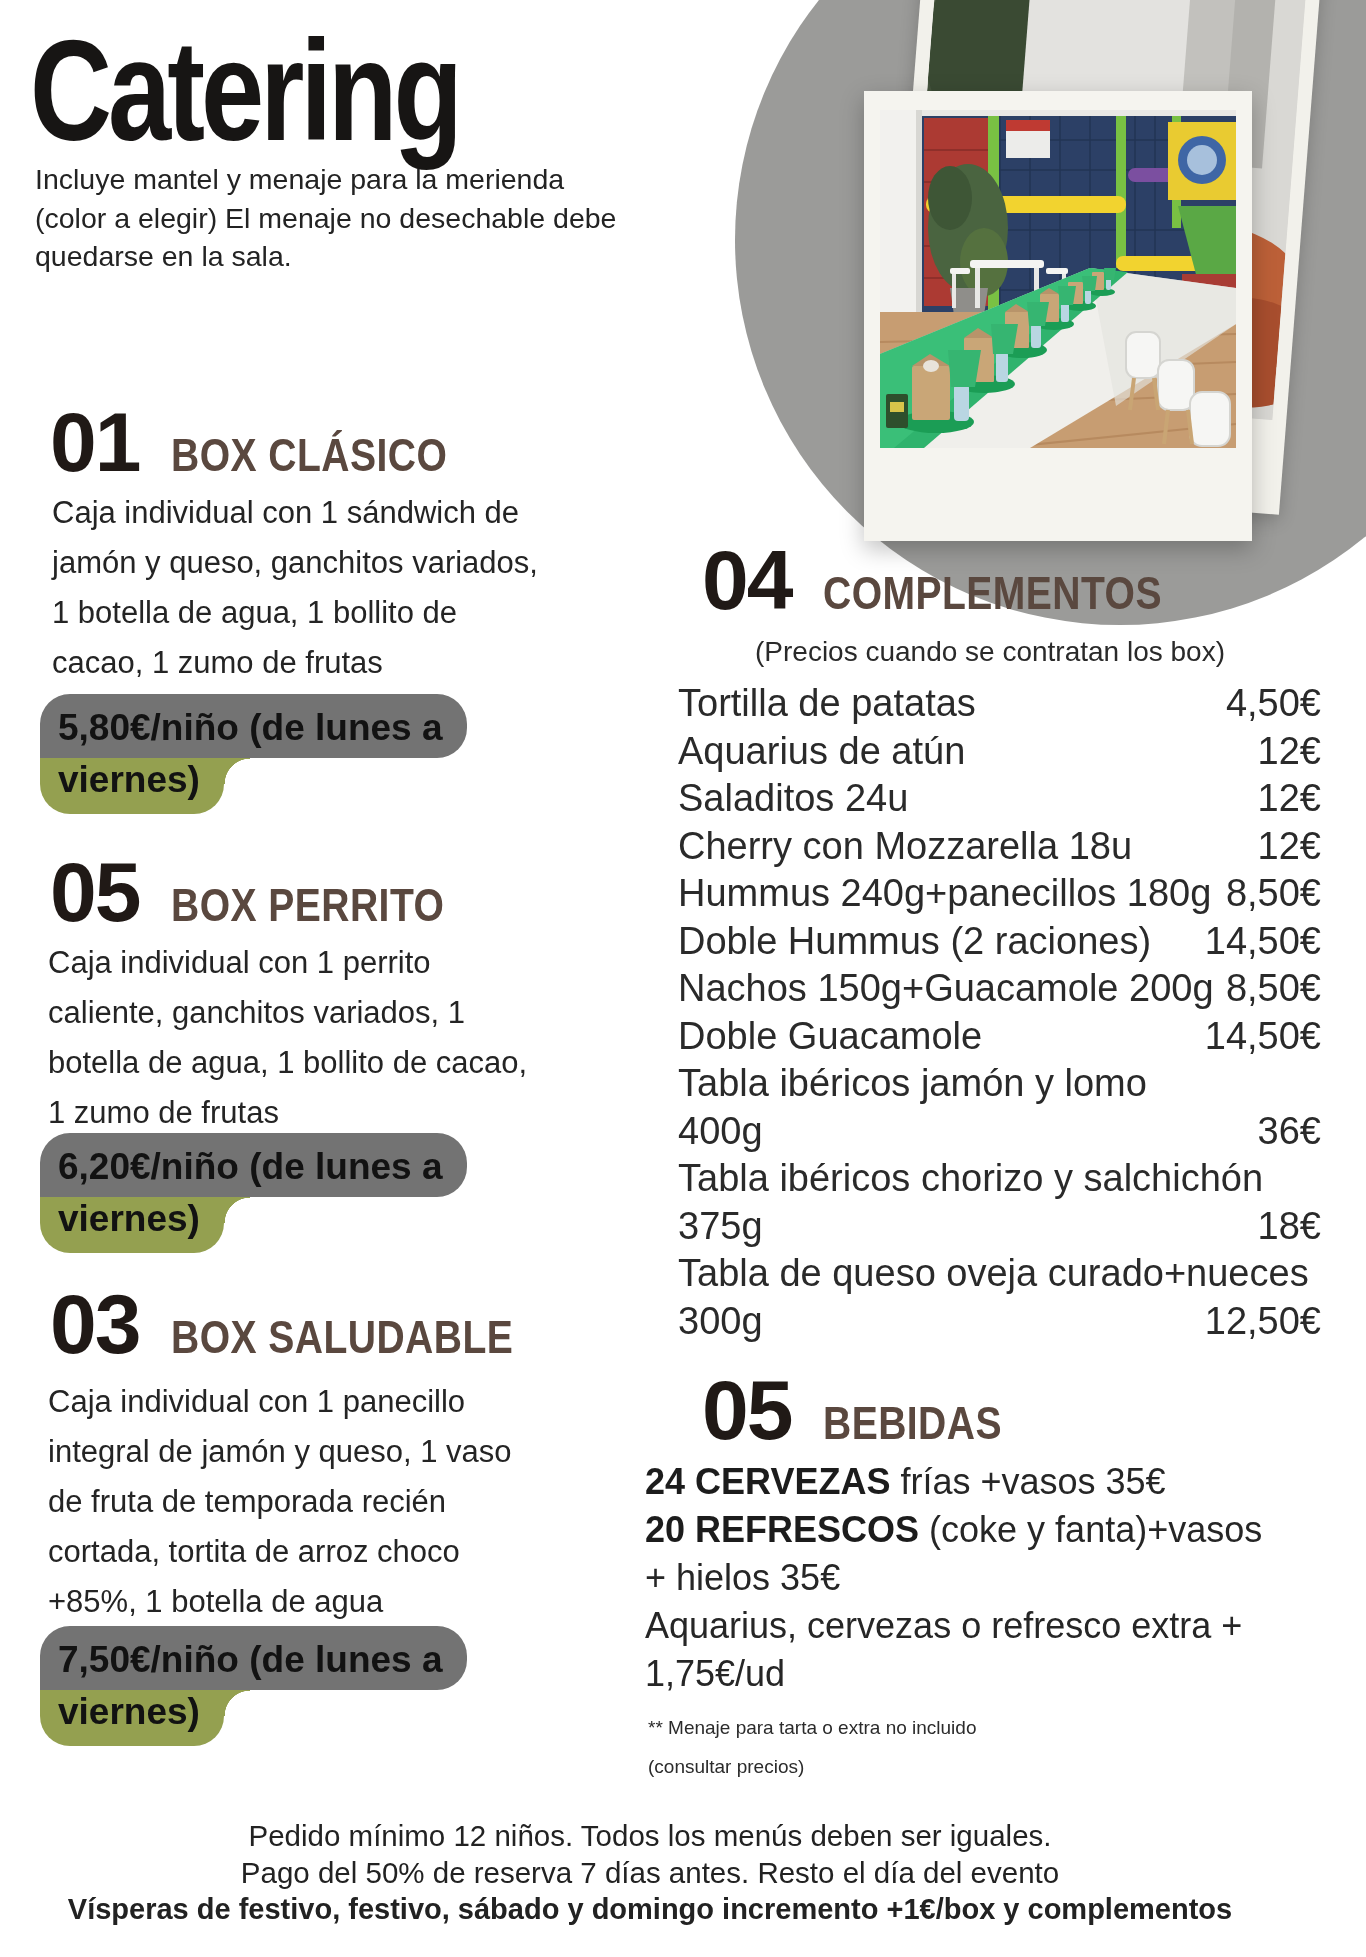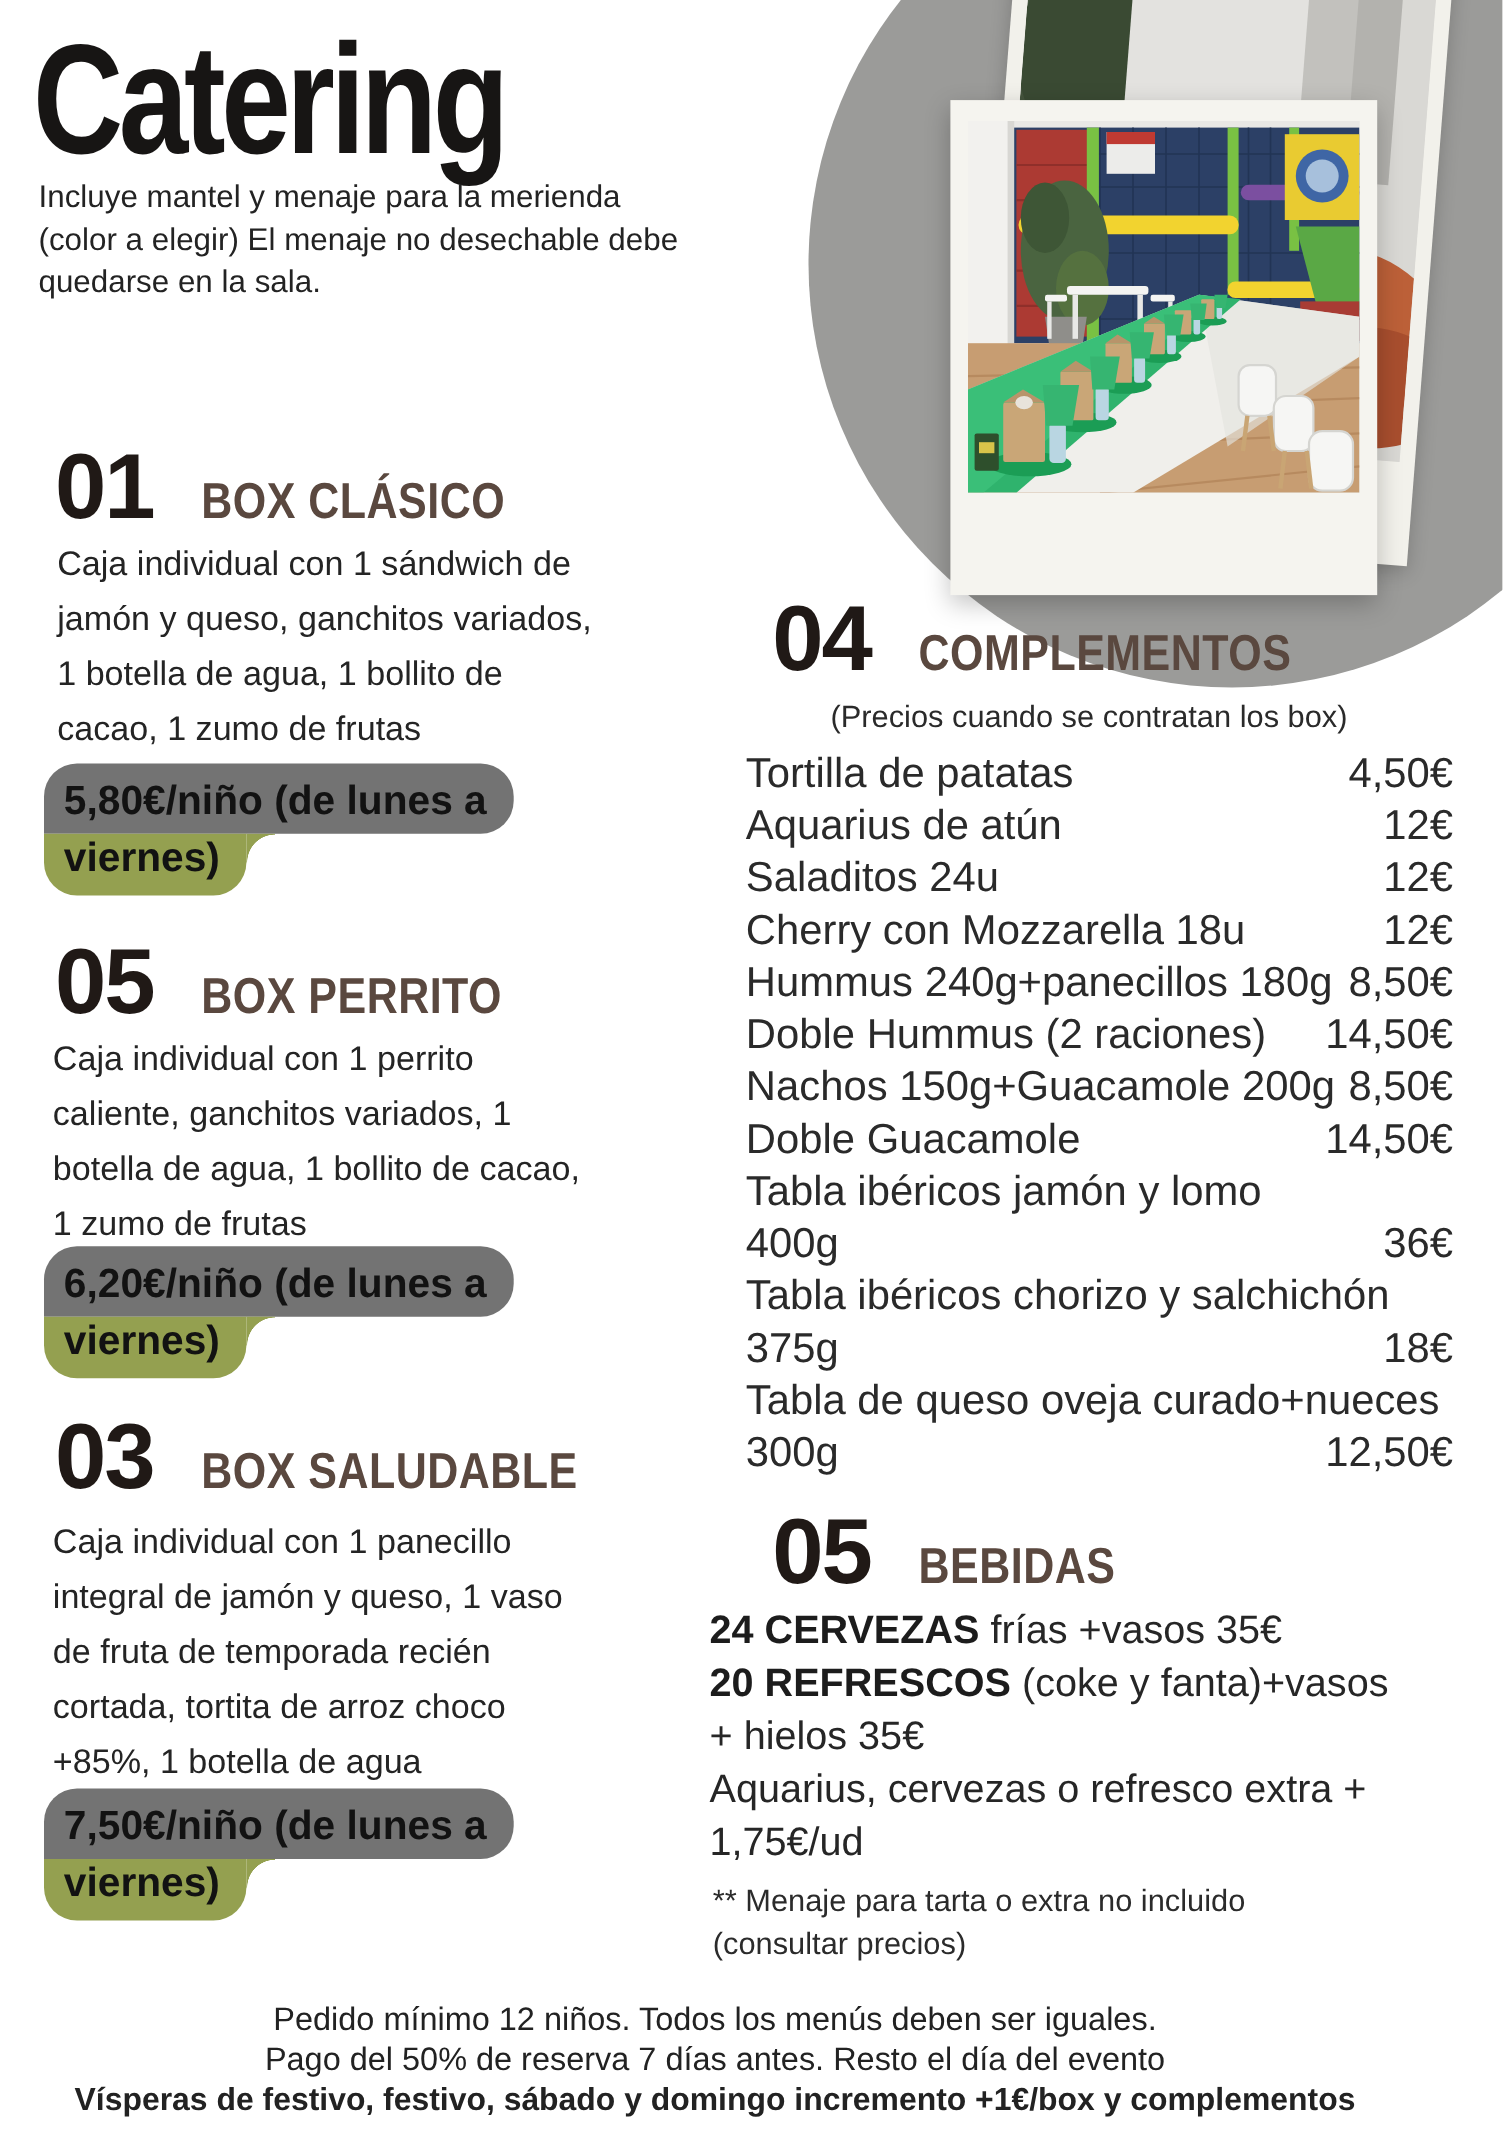--- a/index.html
+++ b/index.html
@@ -29,21 +29,21 @@
     position:absolute; left:30px; top:16px; font-size:142px; font-weight:700;
     letter-spacing:-5px; line-height:1.05; color:#171514; white-space:nowrap;
     transform:scaleX(0.80); transform-origin:left top;
   }
   .intro {
     position:absolute; left:35px; top:160px; width:640px;
     font-size:28.5px; line-height:38.5px; white-space:pre-line; color:#232323;
   }
 
   
-  .section-header { position:absolute; display:flex; align-items:baseline; gap:44px; }
+  .section-header { position:absolute; display:flex; align-items:baseline; gap:32px; }
   .sec-num { font-size:84px; font-weight:700; color:#201916; letter-spacing:-2px; line-height:1; }
   .sec-title { font-size:46px; font-weight:700; color:#5a483f; letter-spacing:0.5px;
                white-space:nowrap; transform:scaleX(0.85); transform-origin:left bottom; }
 
   .desc { position:absolute; width:545px; font-size:31px; line-height:50px;
           white-space:pre-line; color:#242424; }
 
   
   .pill { position:absolute; color:#121212; }
   .pill-l1 { display:inline-block; background:#737373; font-weight:700; font-size:37px;
@@ -60,21 +60,21 @@
           font-size:28px; line-height:40px; color:#2a2a2a; }
   .comp-list { position:absolute; left:678px; top:680px; width:643px; }
   .comp-row { display:flex; justify-content:space-between; align-items:baseline;
               height:47.5px; font-size:38px; line-height:47.5px; color:#2a2a2a; }
   .comp-name { white-space:nowrap; }
   .comp-price { white-space:nowrap; }
 
   .bebidas { position:absolute; left:645px; top:1458px; width:620px;
              font-size:36px; line-height:48px; color:#262626; }
   .beb-bold { font-weight:700; color:#1c1c1c; }
-  .footnote { position:absolute; left:648px; top:1708px; font-size:28px; line-height:39px;
+  .footnote { position:absolute; left:648px; top:1708px; font-size:19px; line-height:39px;
               white-space:pre-line; color:#2b2b2b; }
 
   
   .footer { position:absolute; left:30px; top:1818px; width:1240px; text-align:center;
             font-size:29.5px; line-height:36.5px; color:#222222; }
   .footer-bold { font-weight:700; font-size:29px; }
 </style>
 </head>
 <body>
 

